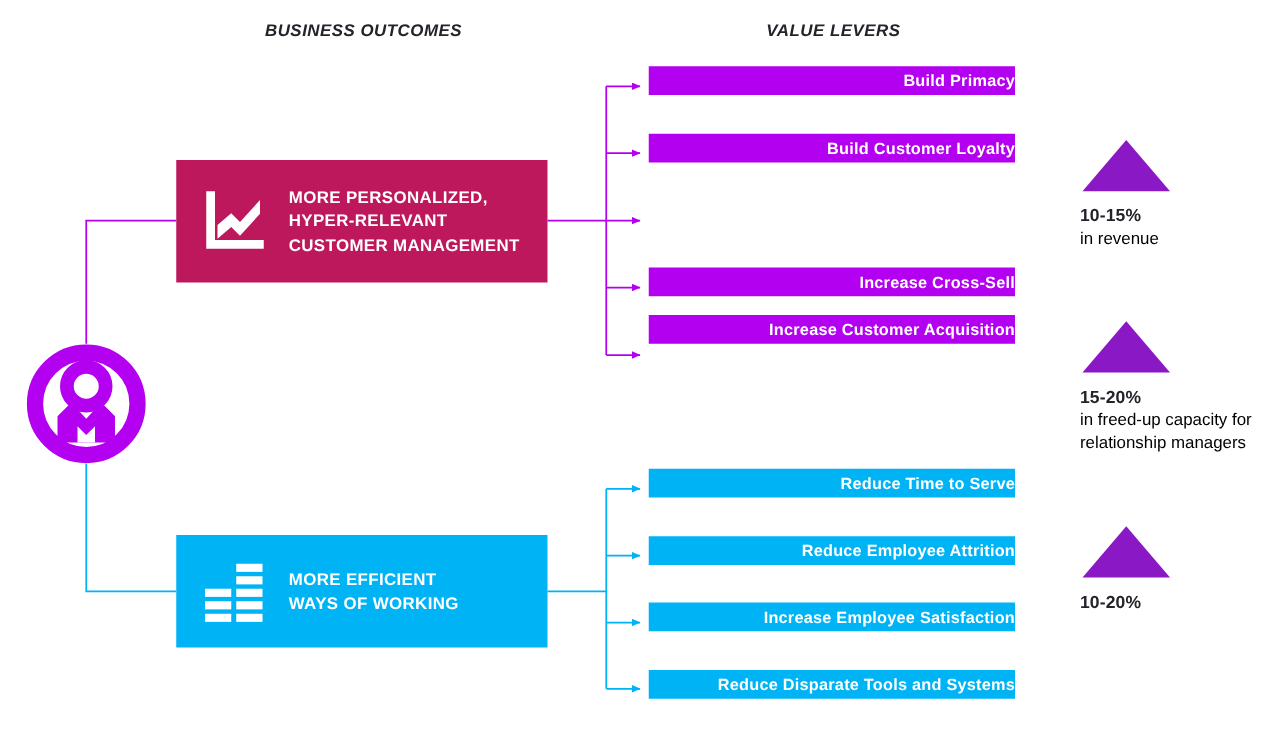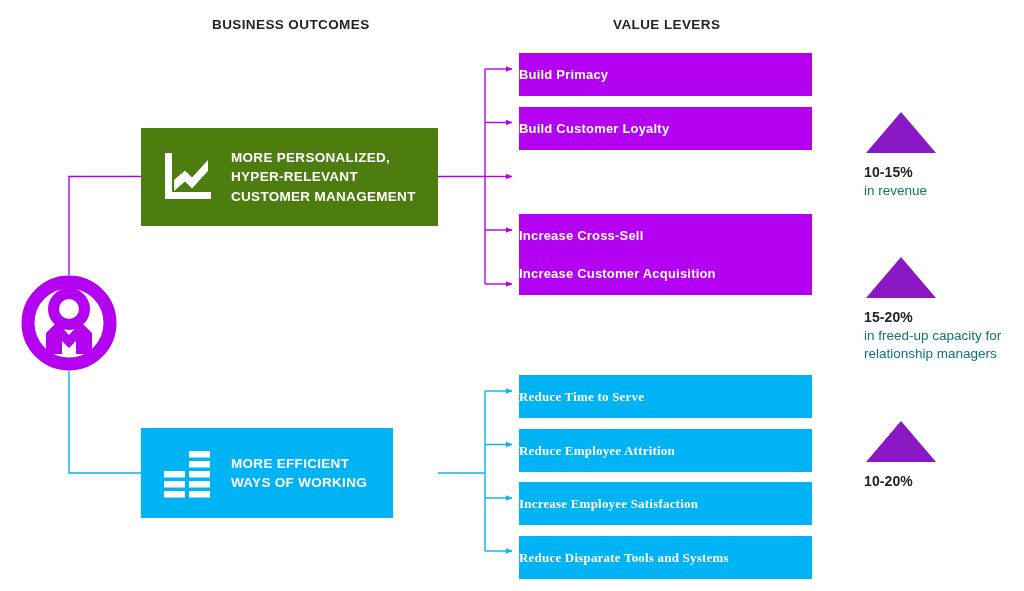--- a/index.html
+++ b/index.html
@@ -20,20 +20,21 @@
   }
 
   
   .col-header {
     position: absolute;
     font-size: 13.5px;
     font-weight: bold;
     letter-spacing: 0.4px;
     color: #22242a;
     white-space: nowrap;
+    font-style: italic;
   }
   #hdr-business { left: 212px; top: 17px; }
   #hdr-levers   { left: 613px; top: 17px; text-align: center; }
 
   
   #connectors {
     position: absolute;
     left: 0; top: 0;
     width: 1024px;
     height: 591px;
@@ -52,24 +53,24 @@
   
   .outcome {
     position: absolute;
     display: flex;
     align-items: center;
     box-sizing: border-box;
     padding-left: 14px;
   }
   #outcome-0 {
     left: 141px; top: 128px; width: 297px; height: 98px;
-    background: #4d7c0f;
+    background: #be185d;
   }
   #outcome-1 {
-    left: 141px; top: 428px; width: 252px; height: 90px;
+    left: 141px; top: 428px; width: 297px; height: 90px;
     background: #00b3f5;
   }
   .outcome-icon {
     width: 52px;
     height: 52px;
     flex: 0 0 52px;
     margin-right: 18px;
     margin-left: 6px;
   }
   .outcome-label {
@@ -79,27 +80,27 @@
     line-height: 1.42;
     letter-spacing: 0.3px;
     white-space: pre-line;
   }
 
   
   .lever {
     position: absolute;
     left: 519px;
     width: 293px;
-    height: 43px;
+    height: 23px;
     display: flex;
     align-items: center;
-    justify-content: flex-start;
+    justify-content: flex-end;
   }
   .lever.purple { background: #b400f0; }
-  .lever.blue   { background: #00b3f5; font-family: Liberation Serif, serif; }
+  .lever.blue   { background: #00b3f5; }
   .lever-label {
     color: #ffffff;
     font-size: 13px;
     font-weight: bold;
     letter-spacing: 0.2px;
     white-space: nowrap;
   }
 
   
   .metric {
@@ -118,21 +119,21 @@
   .metric-value {
     margin-top: 11px;
     font-size: 14px;
     font-weight: bold;
     color: #22242a;
     letter-spacing: 0.1px;
   }
   .metric-desc {
     margin-top: 2px;
     font-size: 13.5px;
-    color: #0f766e;
+    color: #000000;
     line-height: 1.36;
     white-space: pre-line;
   }
 </style>
 </head>
 <body>
 
 <div id="canvas">
 
   <div class="col-header" id="hdr-business">BUSINESS OUTCOMES</div>

